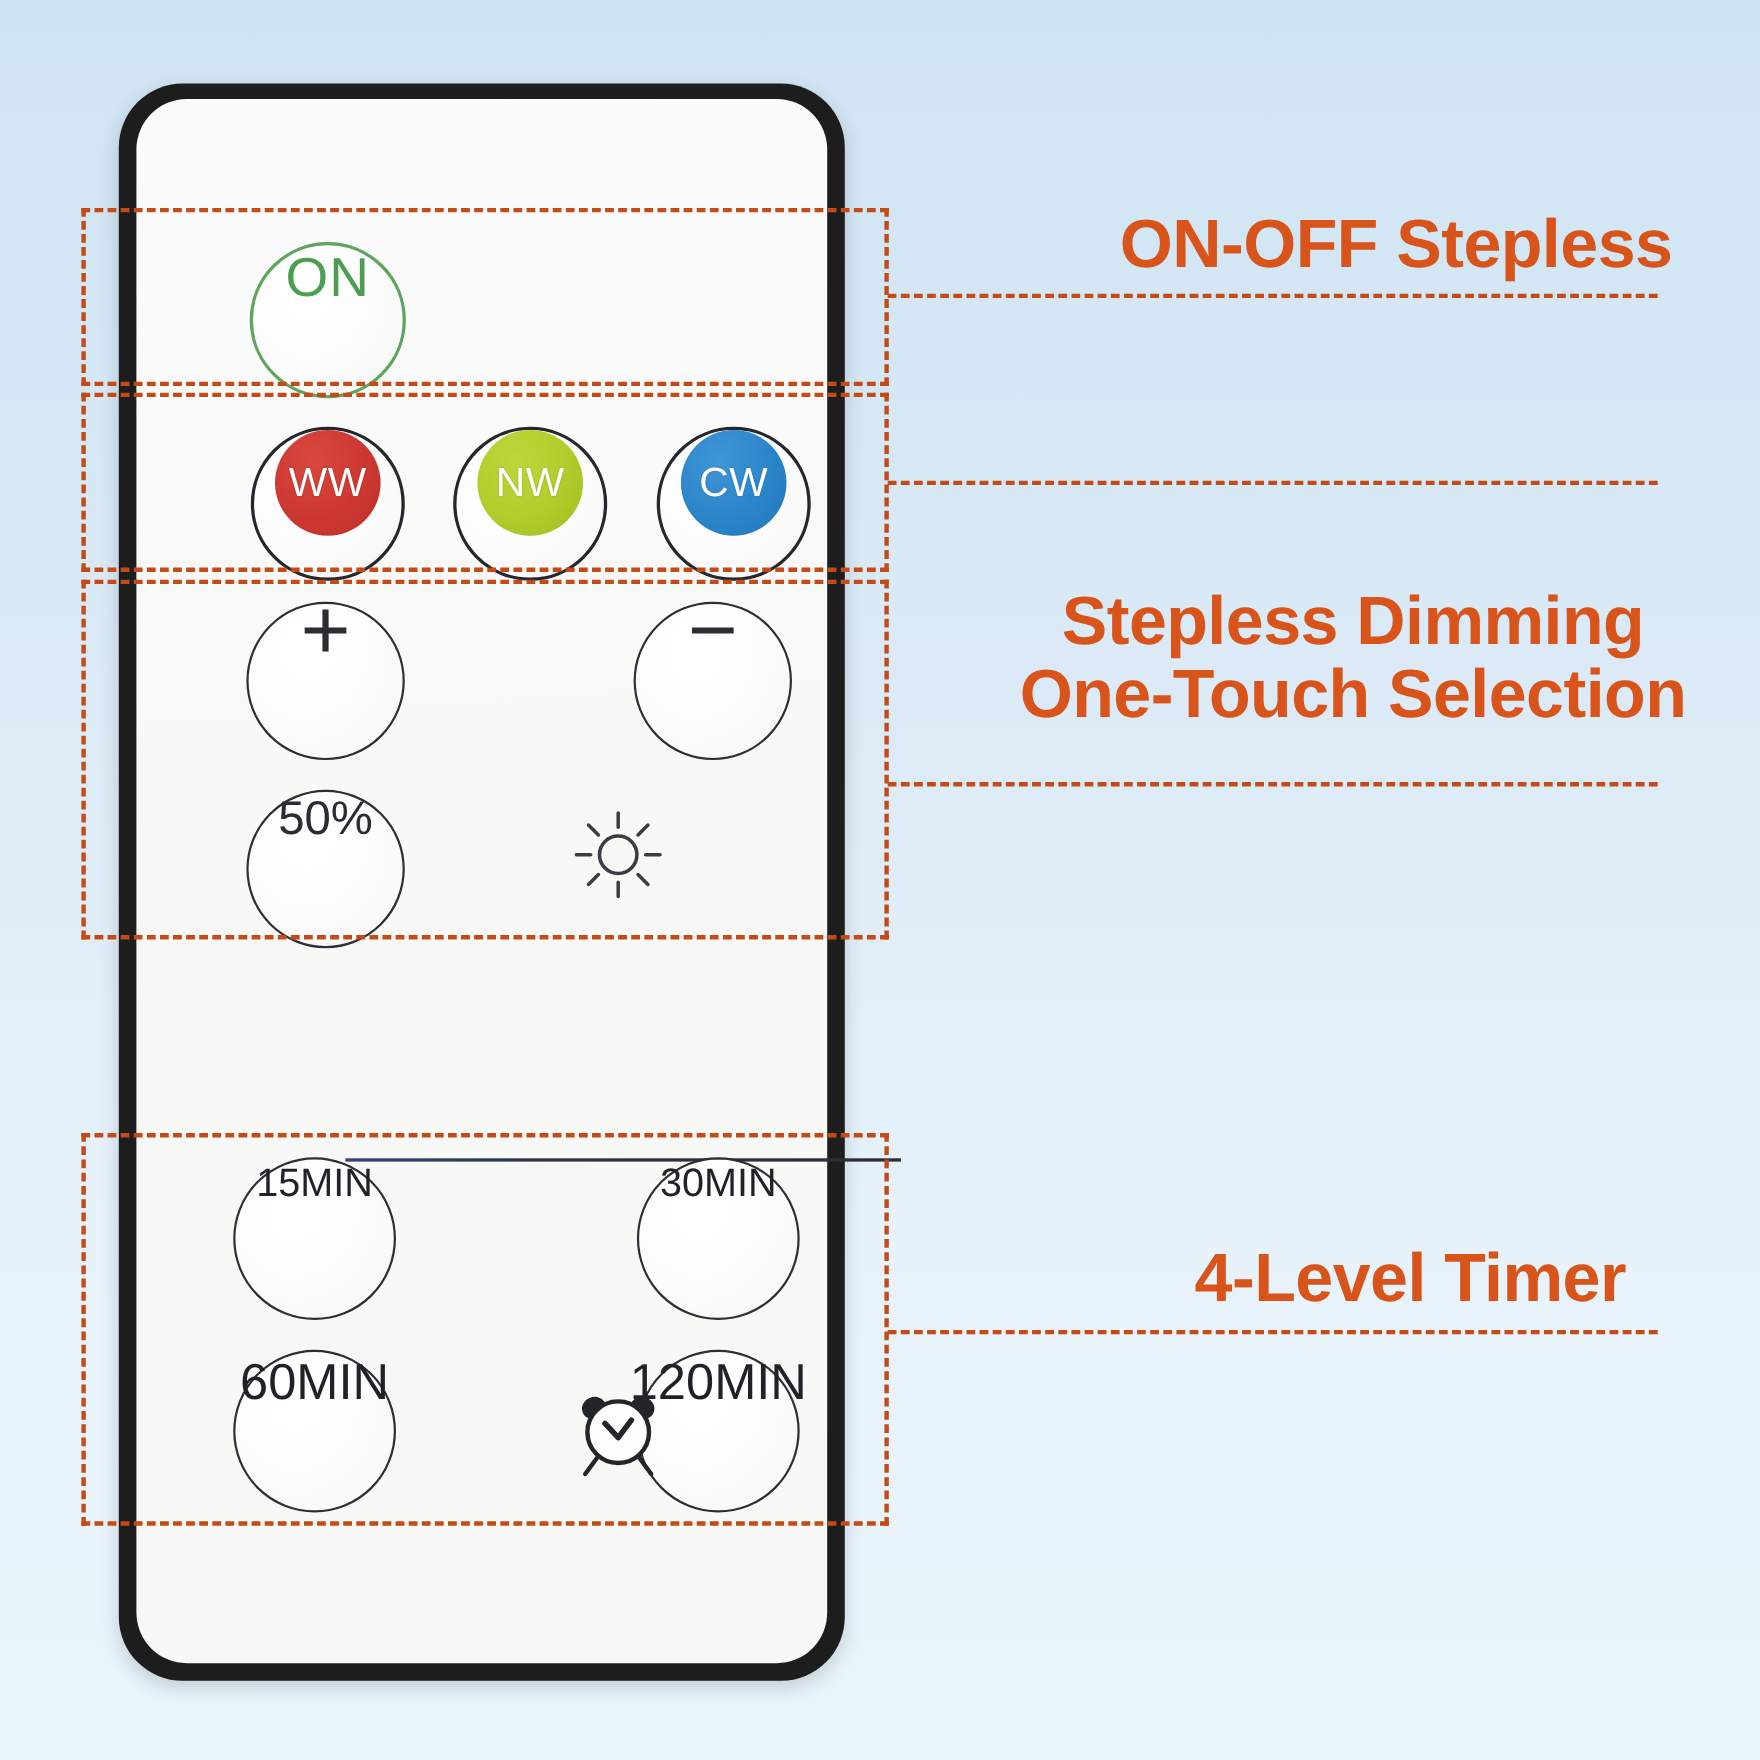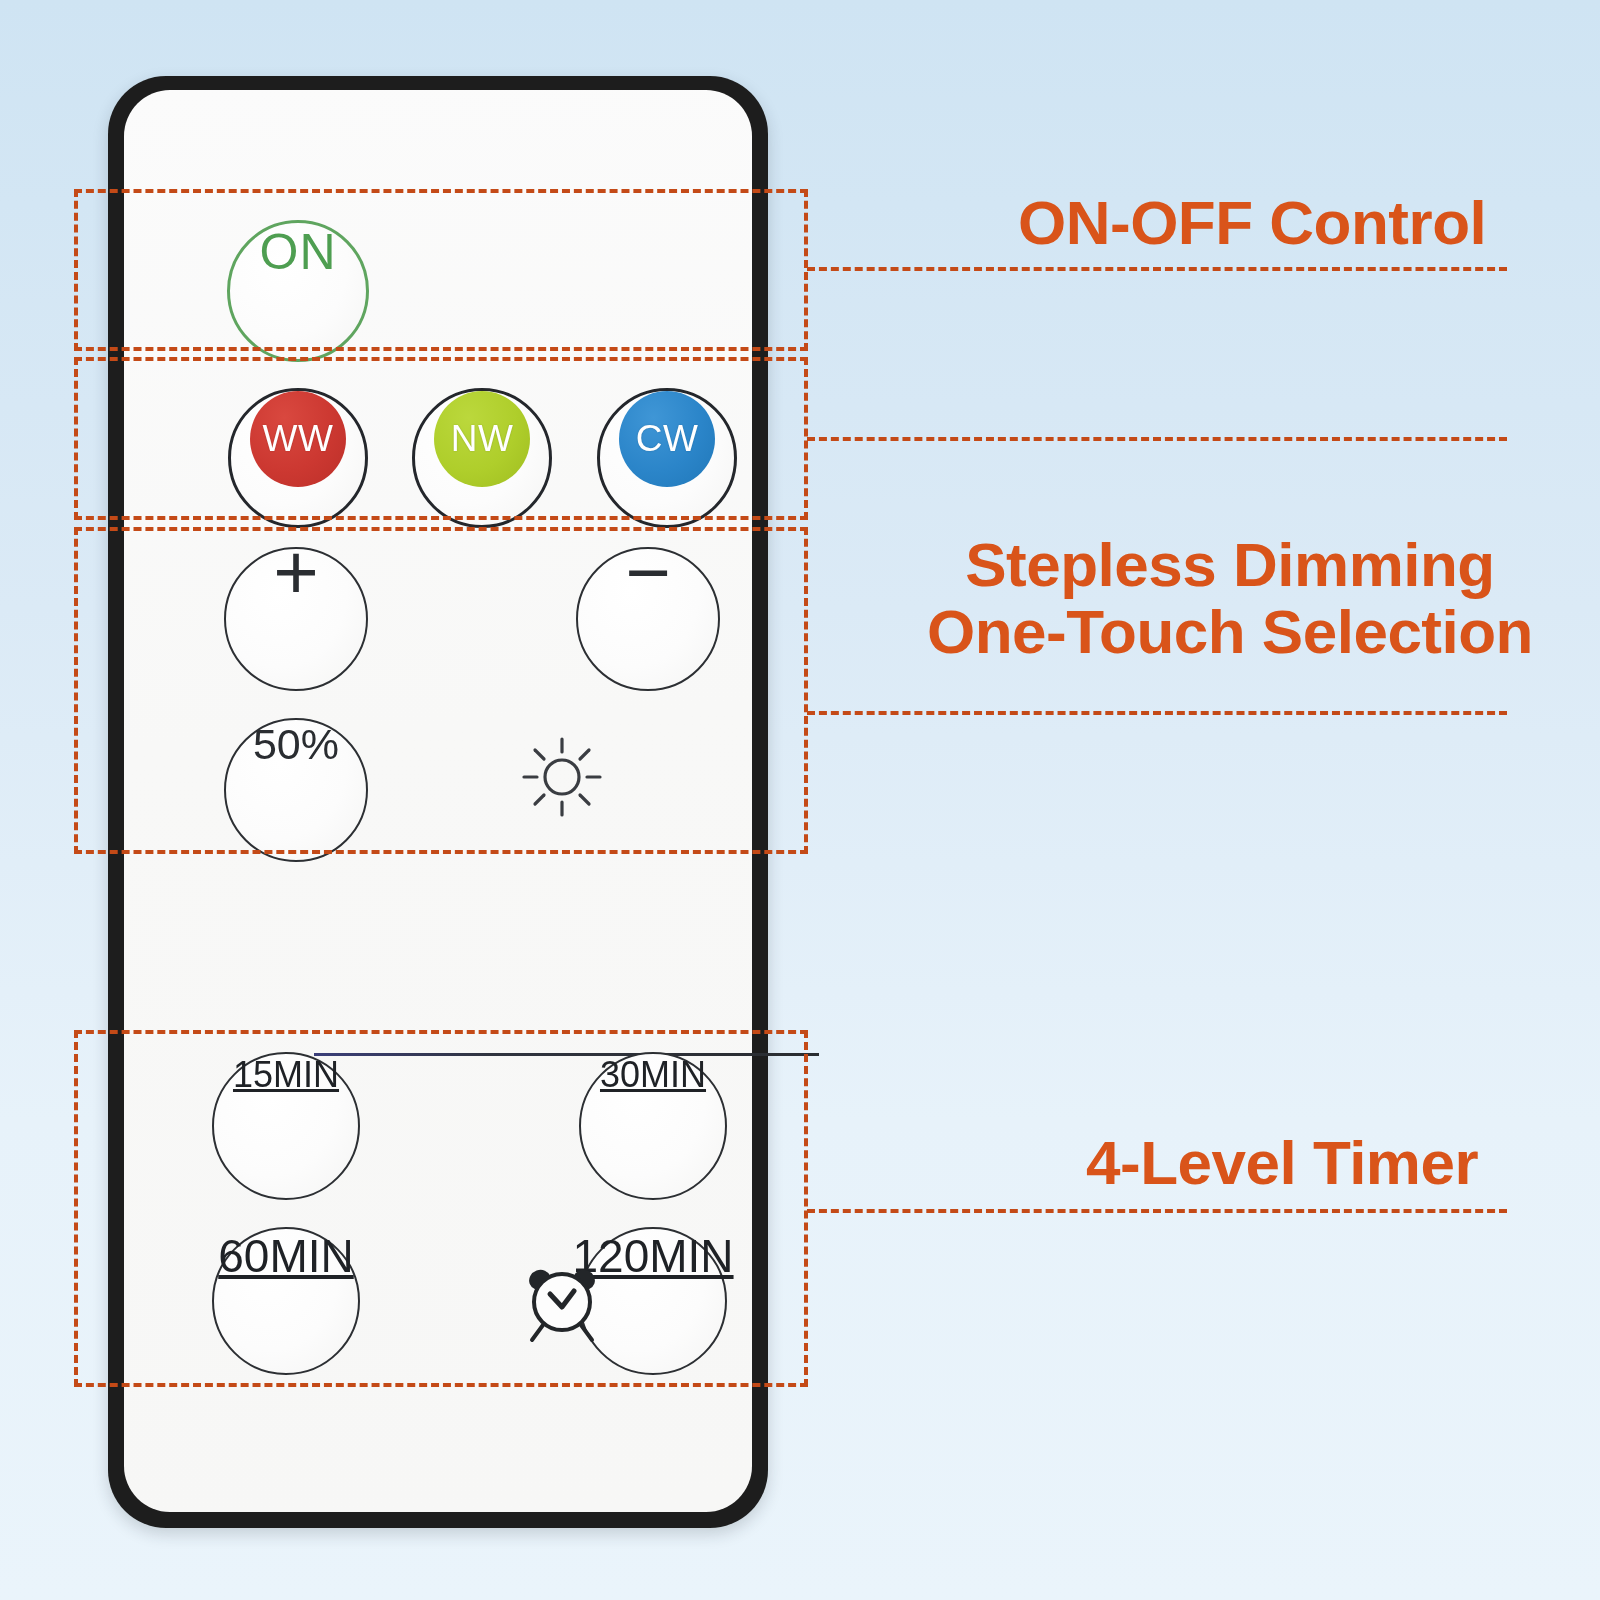--- a/index.html
+++ b/index.html
@@ -91,21 +91,20 @@
     font-size: 78px;
     line-height: 0.6;
     font-weight: 300;
   }
   .btn-timer {
     width: 148px;
     height: 148px;
     border: 2.5px solid #2c2f33;
     font-size: 36px;
     color: #1f2226;
-    text-decoration: underline;
   }
   .btn-timer.wide { font-size: 46px; }
 
   
   .face-divider {
     position: absolute;
     left: 190px;
     top: 963px;
     width: 505px;
     height: 3px;
@@ -231,21 +230,21 @@
             <polyline points="34,39 46,52 58,36" stroke-width="5" stroke-linejoin="round"></polyline>
           </g>
         </svg>
       </span>
 
     </div>
   </div>
 
   <div class="dash-box" style="left:74px; top:189px; width:734px; height:162px;"></div>
   <div class="lead-line" style="left:807px; top:267px; width:700px;"></div>
-  <div class="callout-text" style="left:1018px; top:190px; width:560px;">ON-OFF Control</div>
+  <div class="callout-text" style="left:1018px; top:190px; width:560px;">ON-OFF Stepless</div>
 
   <div class="dash-box" style="left:74px; top:357px; width:734px; height:163px;"></div>
   <div class="lead-line" style="left:807px; top:437px; width:700px;"></div>
 
   <div class="dash-box" style="left:74px; top:527px; width:734px; height:327px;"></div>
   <div class="lead-line" style="left:807px; top:711px; width:700px;"></div>
   <div class="callout-text" style="left:880px; top:532px; width:700px; text-align:center;">Stepless Dimming
 One-Touch Selection</div>
 
   <div class="dash-box" style="left:74px; top:1030px; width:734px; height:357px;"></div>

